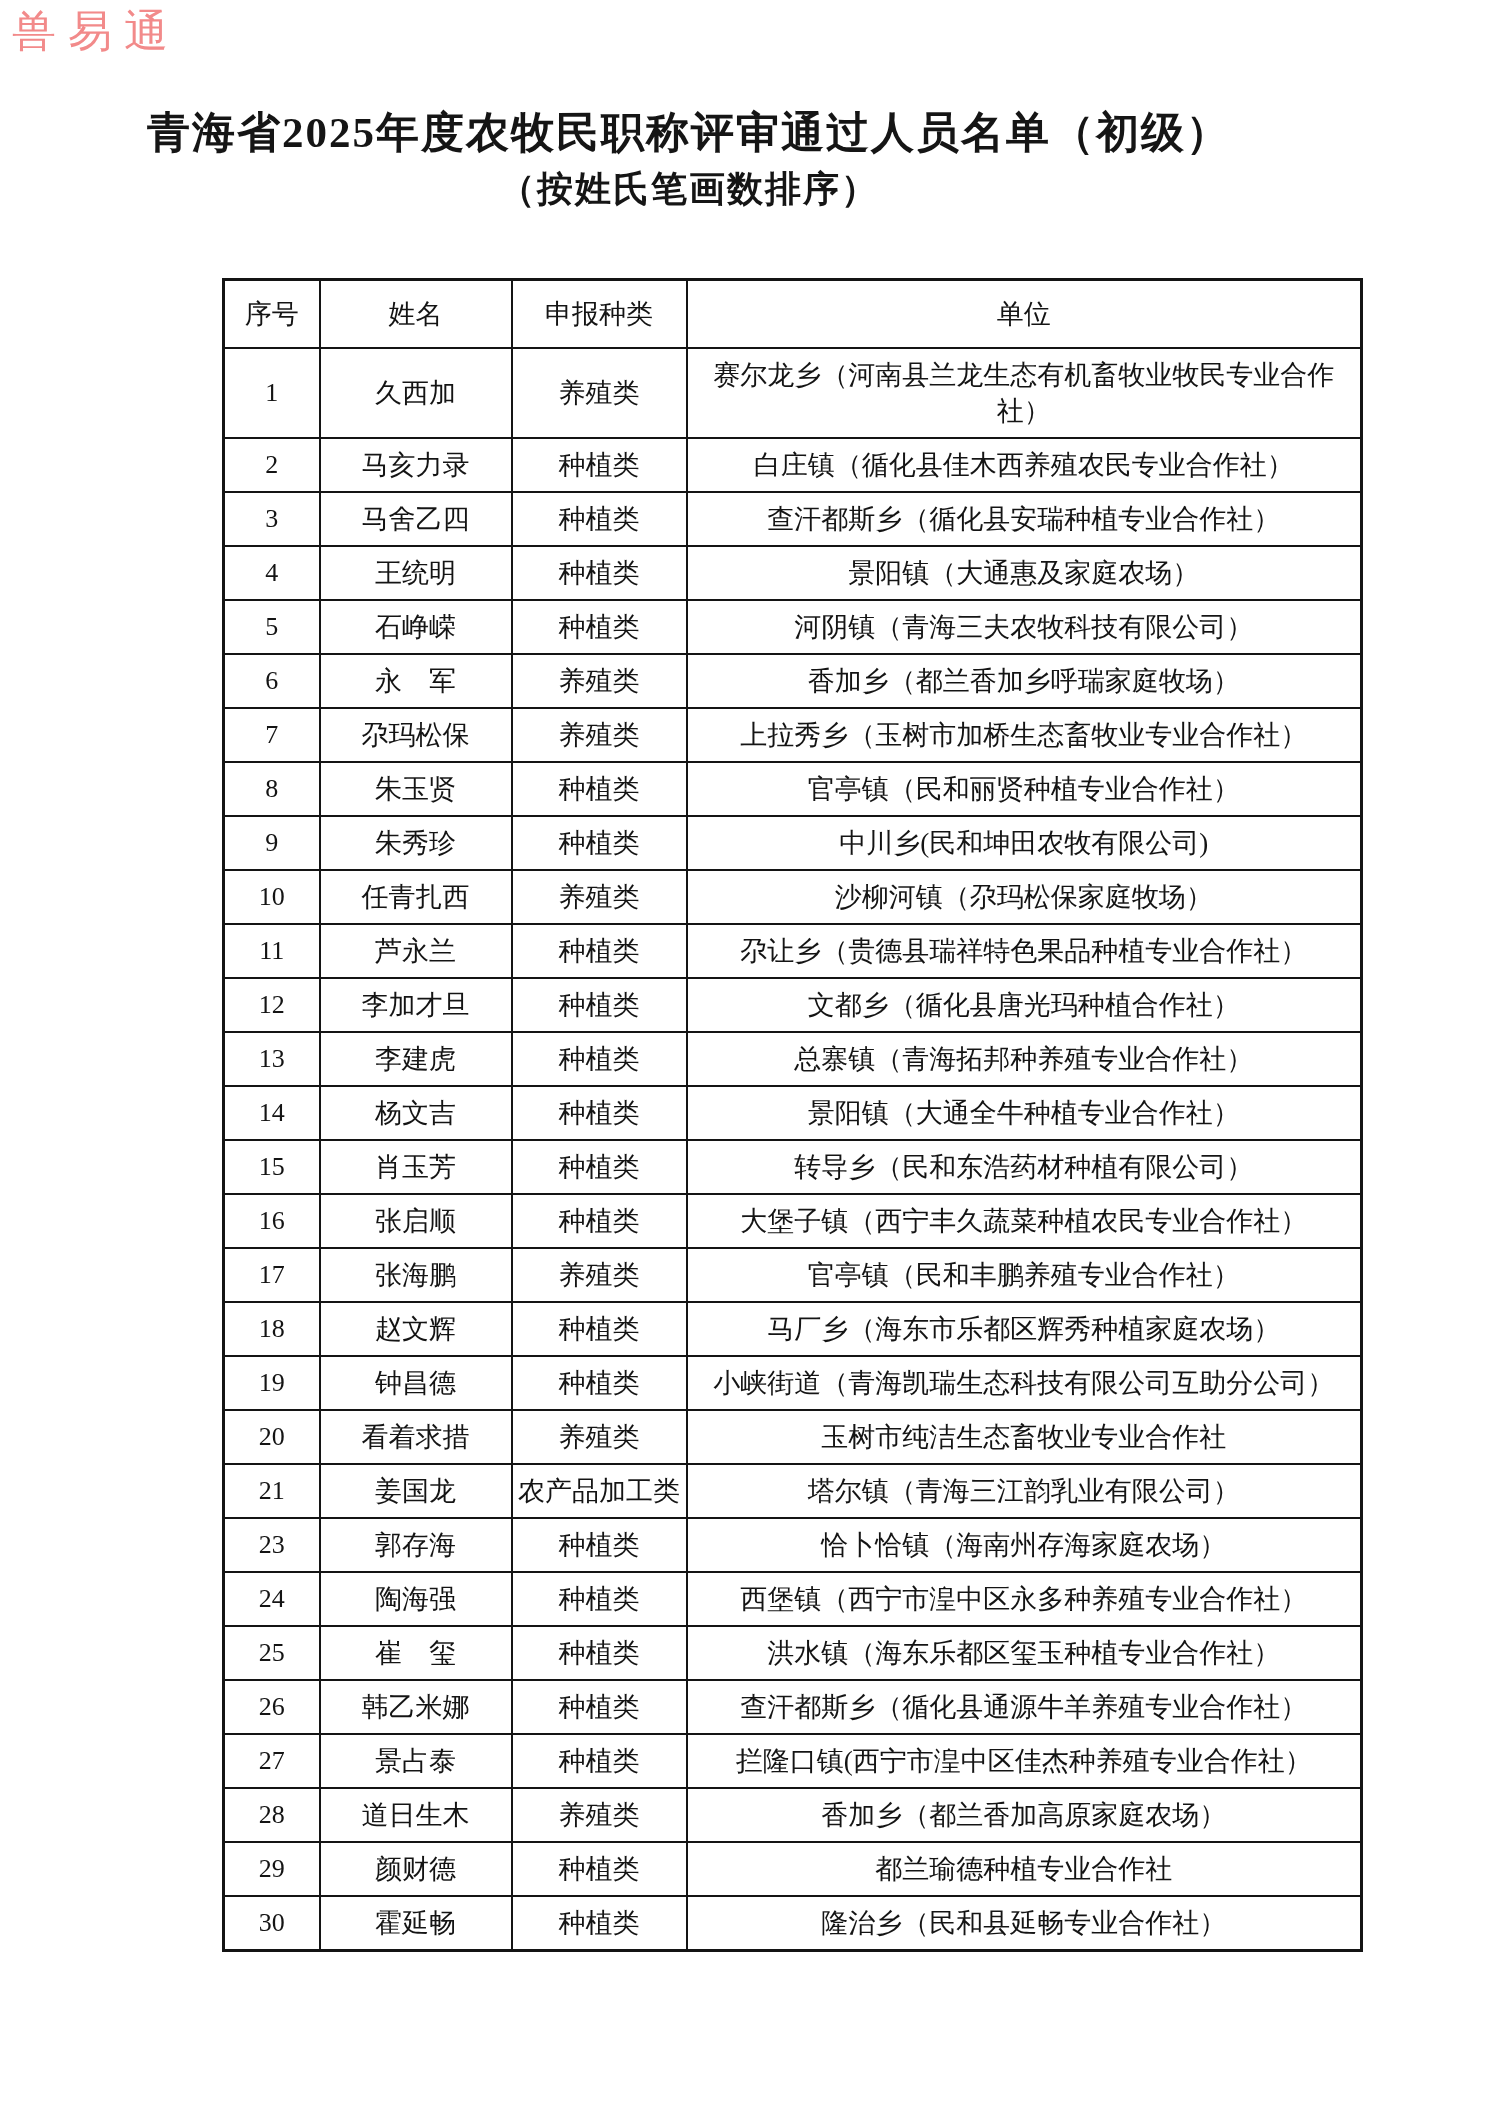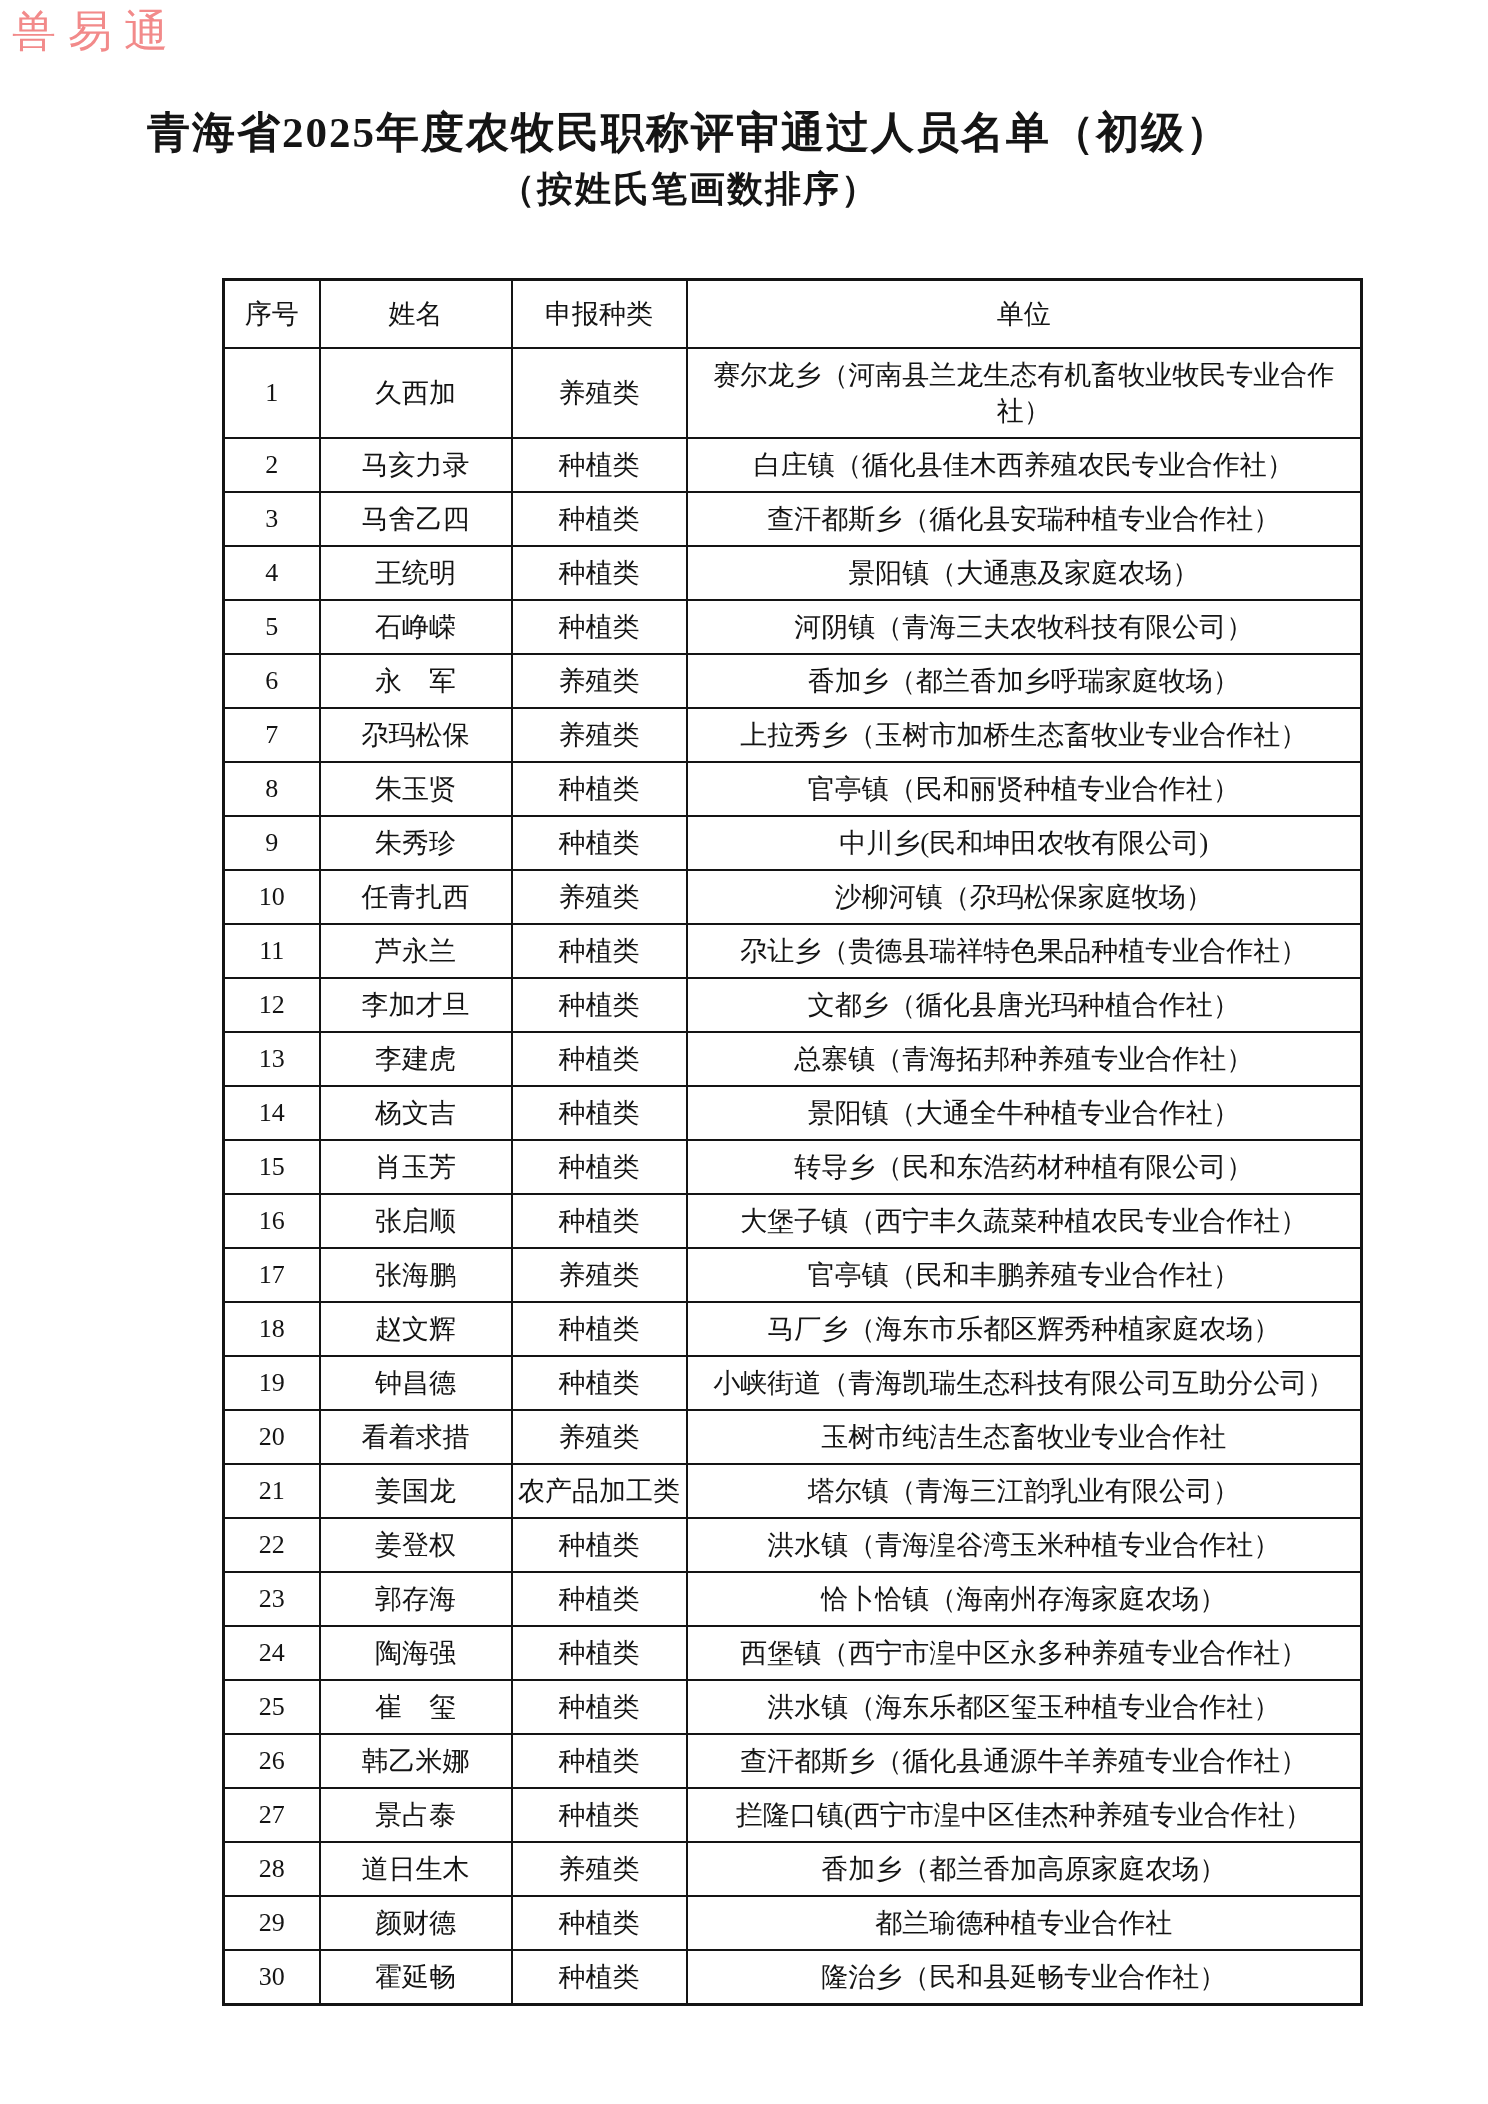--- a/index.html
+++ b/index.html
@@ -230,26 +230,20 @@
           <td class="cell-unit">玉树市纯洁生态畜牧业专业合作社</td>
         </tr>
 
         <tr>
           <td class="cell-no">21</td>
           <td class="cell-name">姜国龙</td>
           <td class="cell-category">农产品加工类</td>
           <td class="cell-unit">塔尔镇（青海三江韵乳业有限公司）</td>
         </tr>
 
-        <tr>
-          <td class="cell-no">22</td>
-          <td class="cell-name">姜登权</td>
-          <td class="cell-category">种植类</td>
-          <td class="cell-unit">洪水镇（青海湟谷湾玉米种植专业合作社）</td>
-        </tr>
 
         <tr>
           <td class="cell-no">23</td>
           <td class="cell-name">郭存海</td>
           <td class="cell-category">种植类</td>
           <td class="cell-unit">恰卜恰镇（海南州存海家庭农场）</td>
         </tr>
 
         <tr>
           <td class="cell-no">24</td>

